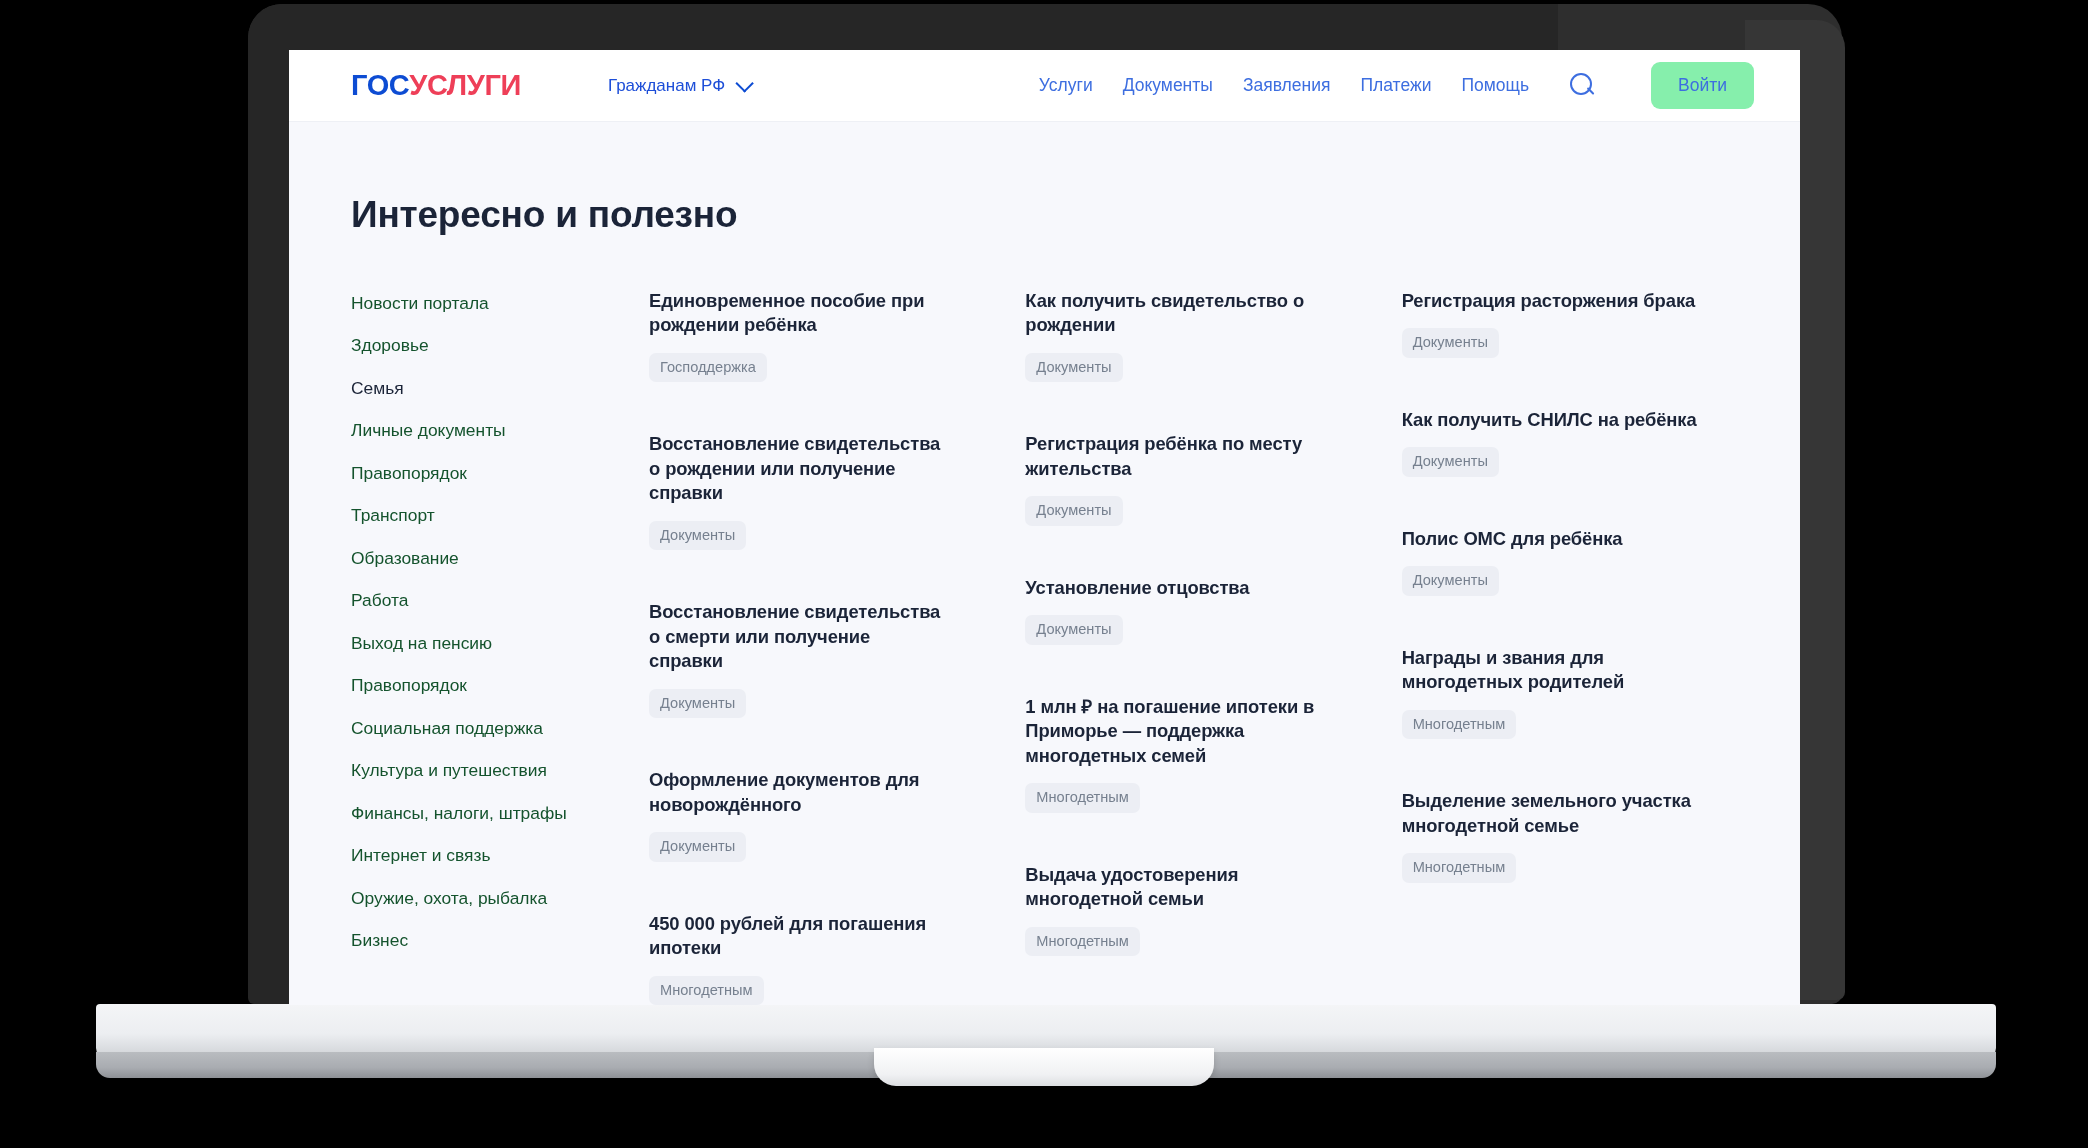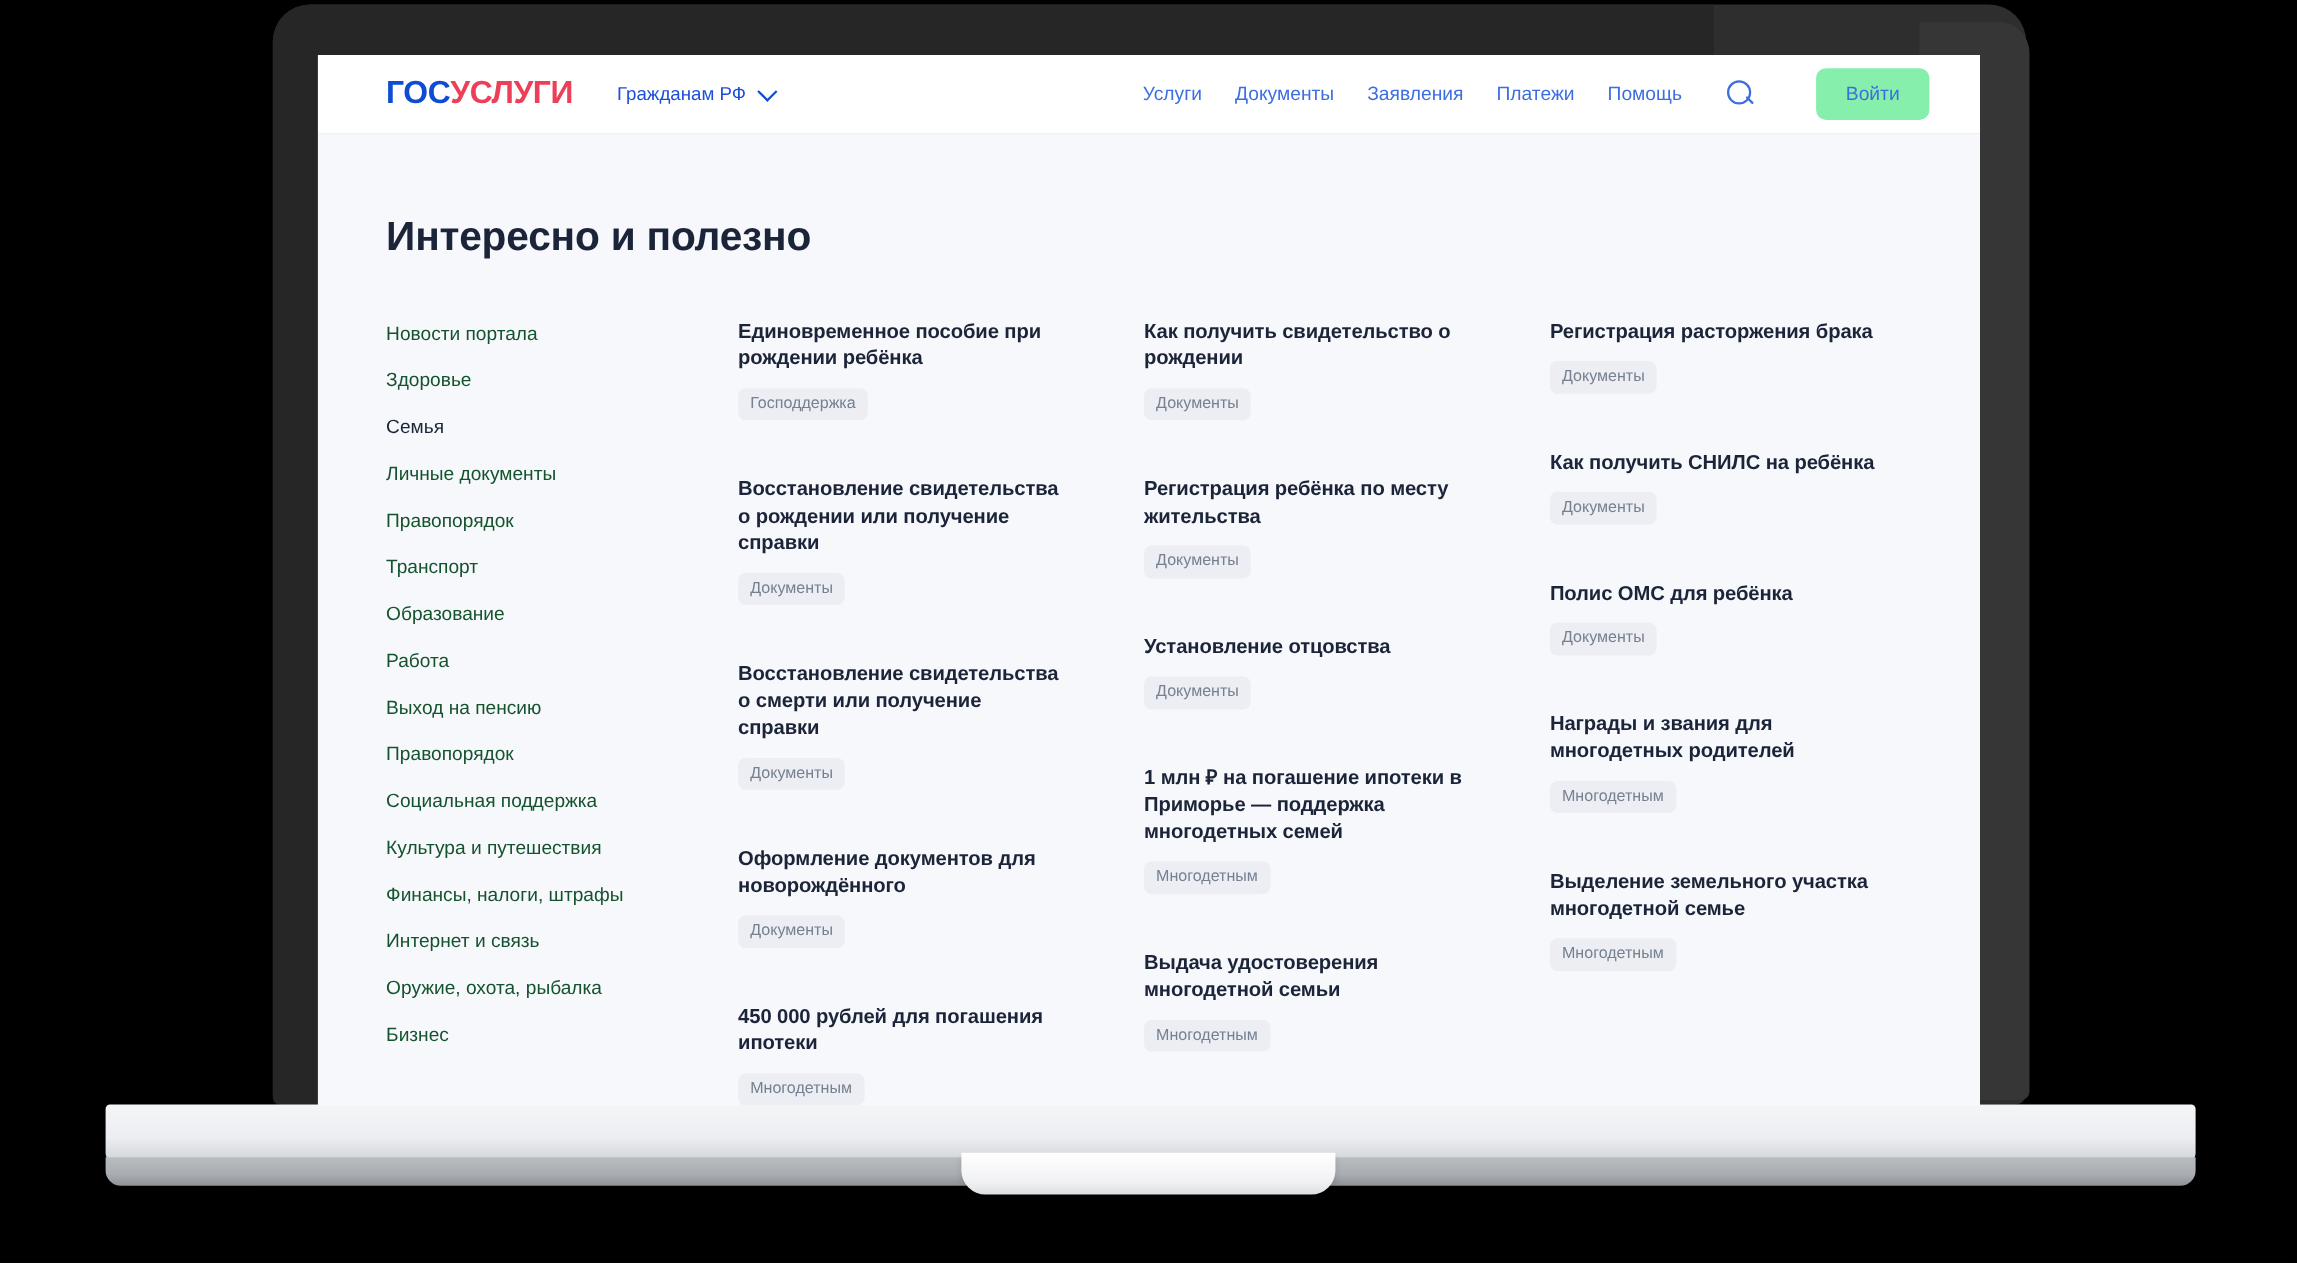--- a/index.html
+++ b/index.html
@@ -91,20 +91,21 @@
   }
 
   
   .site-header {
     height: 72px;
     background: #ffffff;
     display: flex;
     align-items: center;
     padding: 0 46px 0 62px;
     border-bottom: 1px solid #eef0f5;
+    gap: 47px;
   }
   .logo {
     font-size: 29px;
     font-weight: bold;
     letter-spacing: -0.4px;
     white-space: nowrap;
     display: flex;
   }
   .logo-a { color: #0d4cd3; }
   .logo-b { color: #ee3f58; }
@@ -207,21 +208,20 @@
     color: #1b2438;
     cursor: default;
   }
 
   
   .columns {
     flex: 1;
     display: grid;
     grid-template-columns: 1fr 1fr 1fr;
     column-gap: 40px;
-    margin-left: 22px;
   }
   .column { display: flex; flex-direction: column; }
   .card {
     margin-bottom: 50px;
     cursor: pointer;
     max-width: 300px;
   }
   .card-title {
     font-size: 18.4px;
     font-weight: bold;

